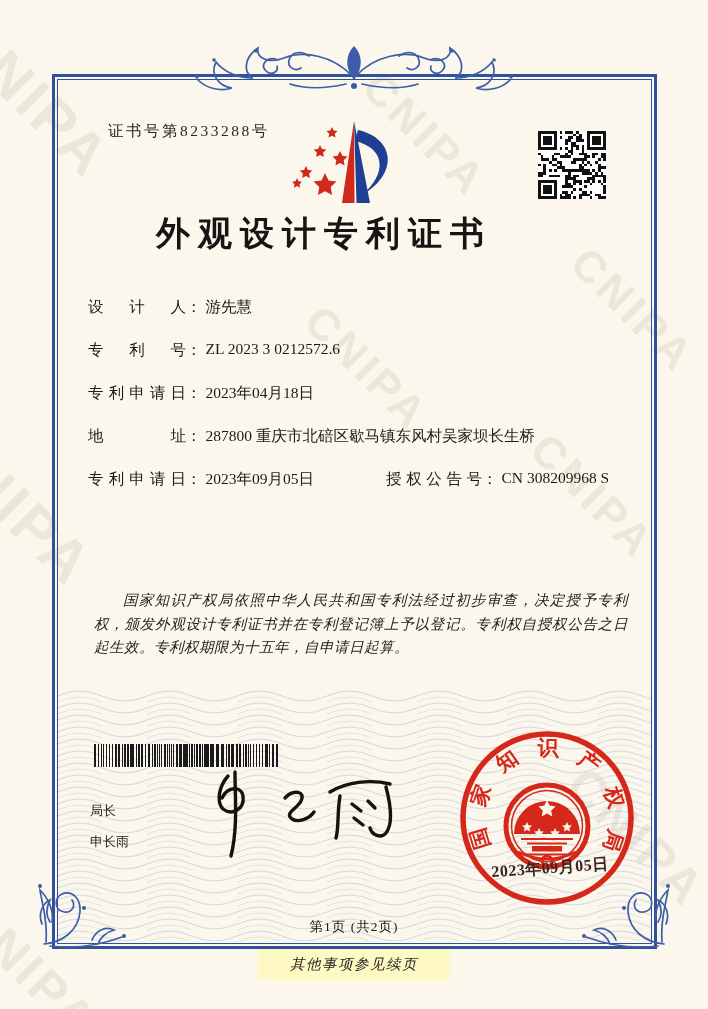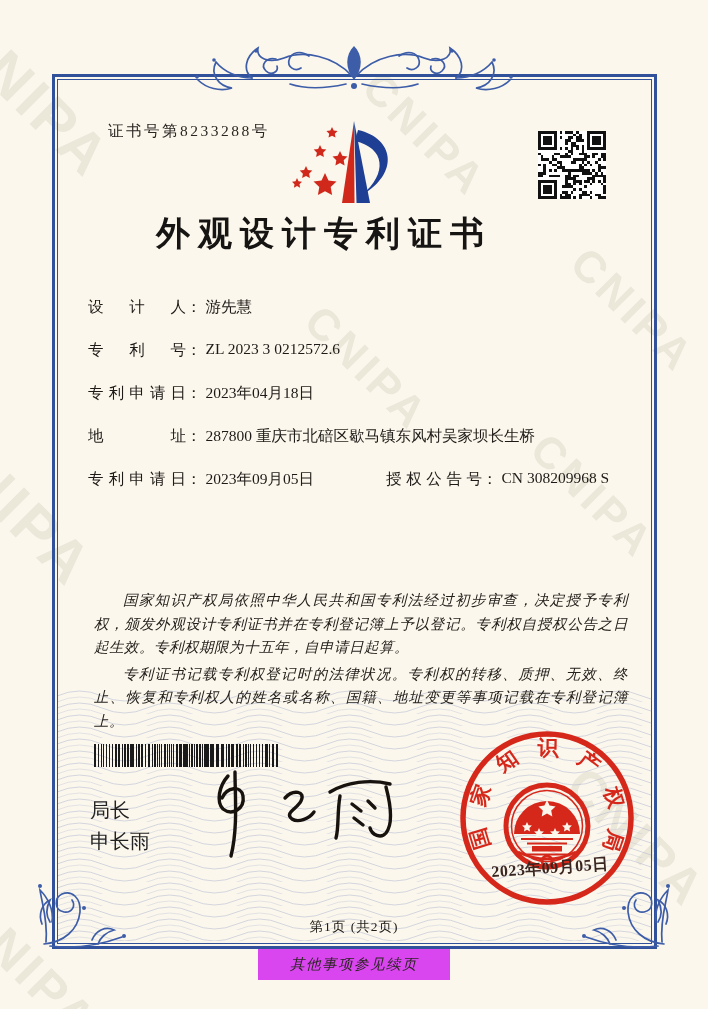--- a/index.html
+++ b/index.html
@@ -60,38 +60,38 @@
   .paras{position:absolute;left:86px;top:589px;width:542px;}
   .para{
     font-size:14.5px;line-height:23.5px;color:#24201c;
     text-indent:2em;font-style:italic;letter-spacing:0.5px;
     text-align:justify;margin:0 0 3px 8px;
   }
 
   .barcode{position:absolute;left:94px;top:744px;width:188px;height:23px;}
   .barcode svg{display:block;width:188px;height:23px;}
 
-  .signer{position:absolute;left:90px;top:795px;font-family:"Liberation Sans","DejaVu Sans",sans-serif;font-size:20px;color:#222;line-height:31px;}
+  .signer{position:absolute;left:90px;top:795px;font-family:"Liberation Sans","DejaVu Sans",sans-serif;font-size:13px;color:#222;line-height:31px;}
   .signature{position:absolute;left:190px;top:768px;width:215px;height:92px;}
 
   .seal{position:absolute;left:458px;top:729px;width:178px;height:178px;}
   .seal svg{display:block;width:178px;height:178px;}
   .seal-date{
     position:absolute;left:468px;top:858px;width:164px;text-align:center;
     font-size:16px;color:#3a2620;letter-spacing:0.5px;
     transform:rotate(-4deg);font-weight:bold;
   }
 
   .page-indicator{
     position:absolute;left:0;top:918px;width:708px;text-align:center;
     font-size:13.5px;color:#23201c;letter-spacing:1px;
   }
   .note-box{
     position:absolute;left:258px;top:949px;width:192px;height:31px;
-    background:#d946ef;display:flex;align-items:center;justify-content:center;
+    background:#fef9c3;display:flex;align-items:center;justify-content:center;
   }
   .note-text{font-size:14.5px;color:#2a2622;font-style:italic;letter-spacing:1.5px;}
 </style>
 </head>
 <body>
 
 <div class="page">
 
   <div class="wm" style="left:-14px;top:4px;font-size:58px;">CNIPA</div>
   <div class="wm" style="left:388px;top:62px;font-size:44px;">CNIPA</div>
@@ -487,21 +487,20 @@
     <div class="field-row">
       <span class="f-label">专利申请日</span><span class="f-colon">：</span><span class="f-value">2023年09月05日</span>
       <span class="grant-group">
         <span class="f-label">授权公告号</span><span class="f-colon">：</span><span class="f-value">CN 308209968 S</span>
       </span>
     </div>
   </div>
 
   <div class="paras">
     <p class="para">国家知识产权局依照中华人民共和国专利法经过初步审查，决定授予专利权，颁发外观设计专利证书并在专利登记簿上予以登记。专利权自授权公告之日起生效。专利权期限为十五年，自申请日起算。</p>
-    <p class="para">专利证书记载专利权登记时的法律状况。专利权的转移、质押、无效、终止、恢复和专利权人的姓名或名称、国籍、地址变更等事项记载在专利登记簿上。</p>
   </div>
 
   <div class="barcode">
     <svg id="bar-svg" viewBox="0 0 188 23" preserveAspectRatio="none" shape-rendering="crispEdges">
         <rect x="0.0" y="0" width="2" height="23" fill="#1a1a1a"></rect>
         <rect x="3.8" y="0" width="1.5" height="23" fill="#1a1a1a"></rect>
         <rect x="7.1" y="0" width="1" height="23" fill="#1a1a1a"></rect>
         <rect x="8.9" y="0" width="1" height="23" fill="#1a1a1a"></rect>
         <rect x="11.7" y="0" width="1.5" height="23" fill="#1a1a1a"></rect>
         <rect x="15.0" y="0" width="1" height="23" fill="#1a1a1a"></rect>

